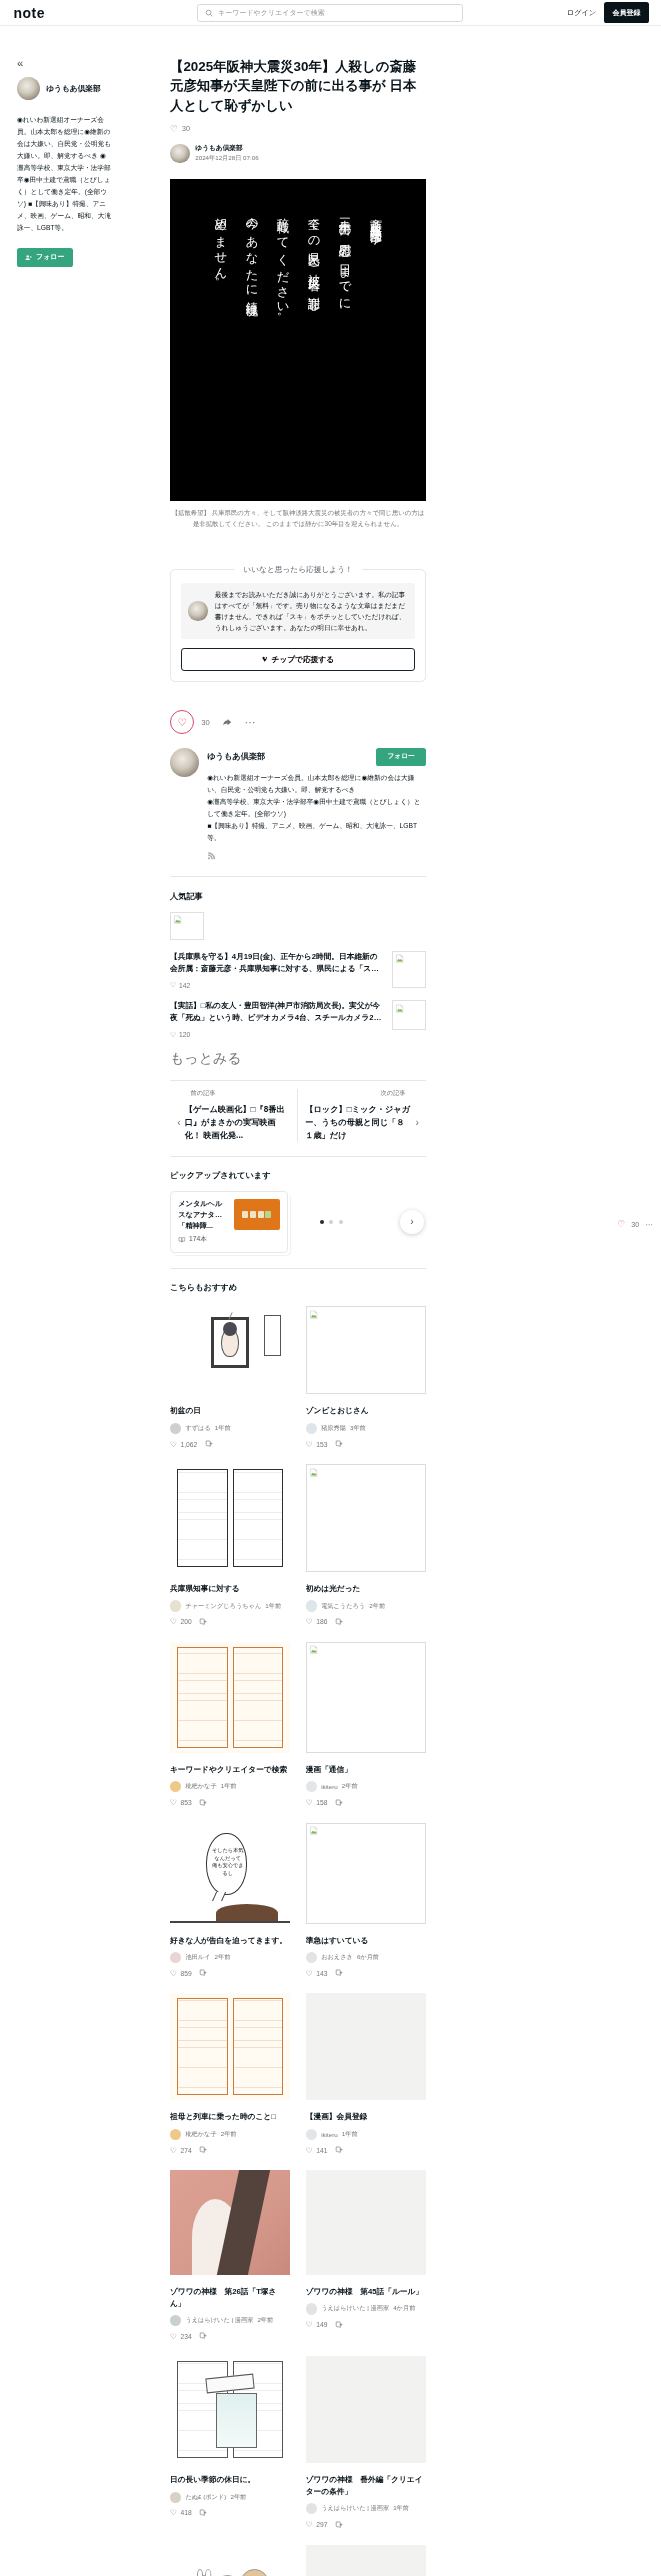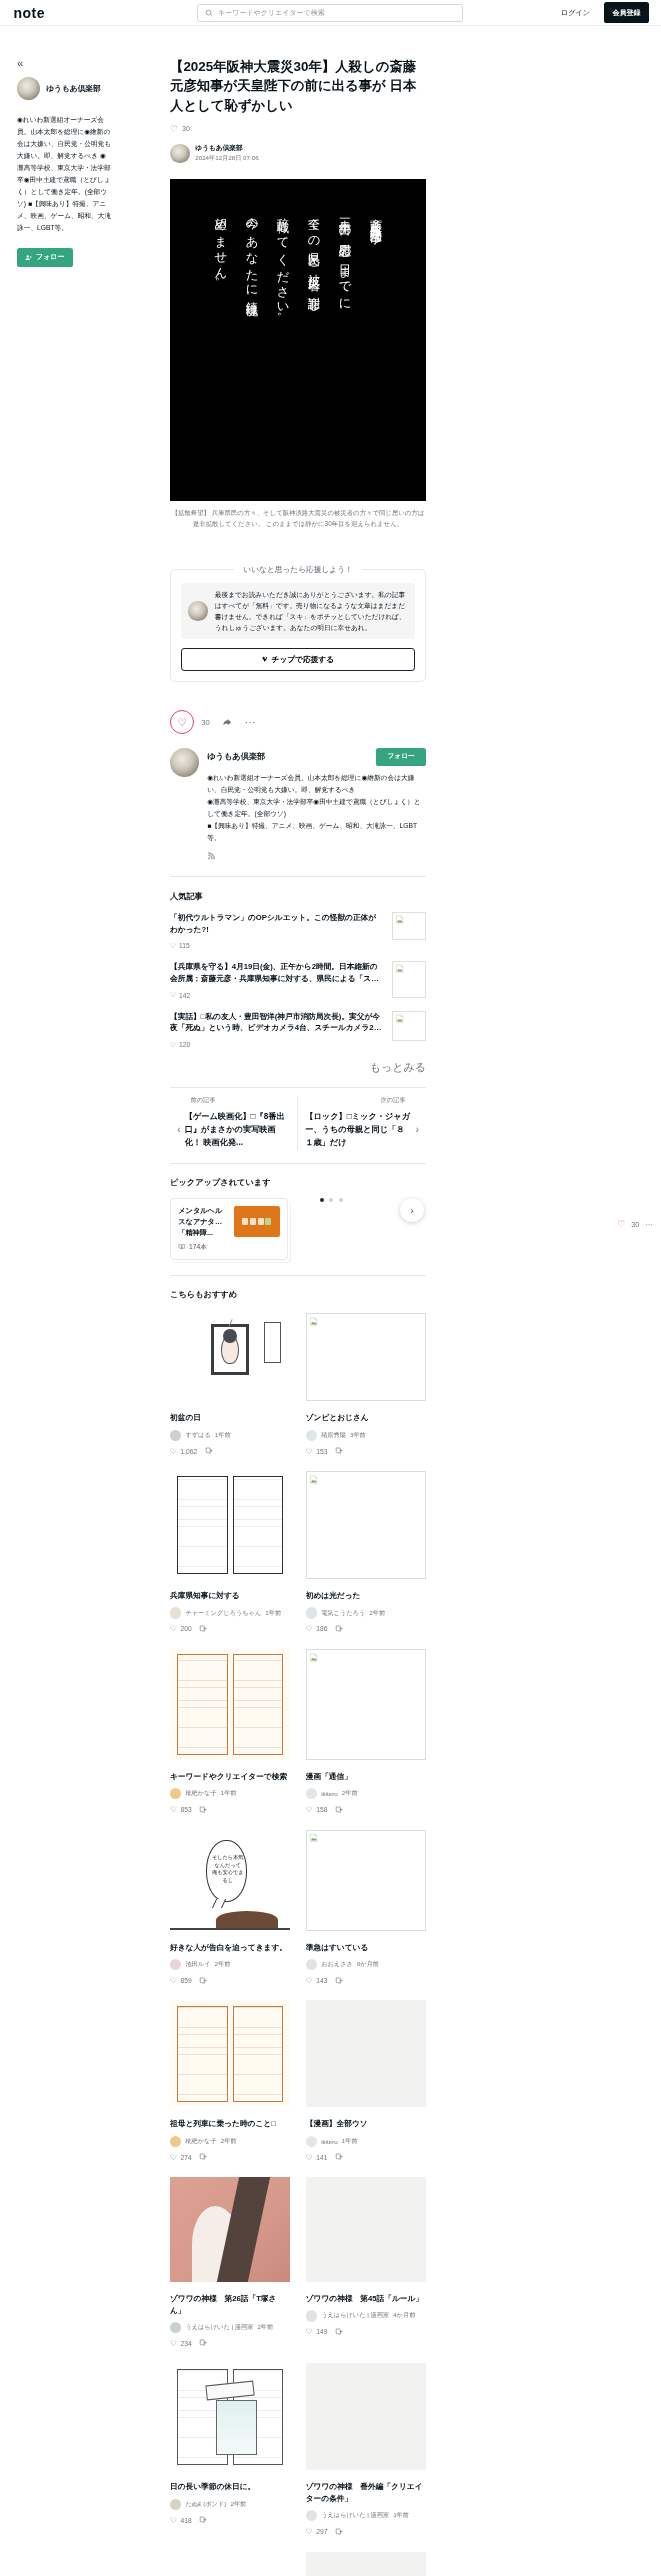--- a/index.html
+++ b/index.html
@@ -3,21 +3,21 @@
 <meta charset="utf-8">
 <style>
   * { box-sizing: border-box; margin: 0; padding: 0; }
   body { font-family: "Liberation Sans", "DejaVu Sans", sans-serif; color:#08131a; background:#fff; }
   .page { width:662px; height:3091px; position:relative; background:#fff; overflow:hidden; margin:0 auto; }
 
   
   .hdr { height:26px; border-bottom:0.5px solid #ececec; display:flex; align-items:center; padding:0 13.4px; position:relative; }
   .logo { font-size:14px; font-weight:800; letter-spacing:0.5px; cursor:pointer; }
   .search { position:absolute; left:197px; top:3.6px; width:266px; height:18.5px; border:0.5px solid #d9d9d9; border-radius:2.6px; display:flex; align-items:center; gap:5.2px; padding:0 6.7px; color:#9b9b9b; font-size:7px; background:#fff; }
-  .hright { margin-left:auto; display:flex; align-items:center; gap:14px; }
+  .hright { margin-left:auto; display:flex; align-items:center; gap:8px; }
   .login { font-size:7.2px; color:#08131a; cursor:pointer; }
   .signup { background:#08131a; color:#fff; border:none; border-radius:2.6px; font-size:7px; font-weight:bold; padding:5.2px 8.2px; cursor:pointer; }
 
   
   .content { display:flex; padding:31px 0 0 17px; }
   .sidebar { width:95px; flex-shrink:0; }
   .main { width:256px; margin-left:58px; }
 
   .avatar { border-radius:50%; background:radial-gradient(circle at 42% 38%, #efece6 0%, #cfc8bb 40%, #9a9184 72%, #716a5e 100%); flex-shrink:0; }
 
@@ -71,36 +71,36 @@
   .ac-bio { font-size:6.7px; line-height:1.8; margin-top:6.2px; }
   .rss { margin-top:7.2px; }
 
   
   .sec-h { font-size:8.2px; font-weight:bold; margin-top:13.4px; margin-bottom:10.3px; }
   .pop-item { display:flex; gap:8.2px; margin-bottom:11.3px; cursor:pointer; }
   .pop-text { flex:1; }
   .pop-title { font-size:7.7px; font-weight:bold; line-height:1.55; }
   .pop-likes { display:flex; align-items:center; gap:3.1px; color:#757575; font-size:6.7px; margin-top:6.2px; }
   .pop-thumb { width:34px; border:0.5px solid #dfdfdf; flex-shrink:0; padding:2.1px; background:#fff; }
-  .more { text-align:right; color:#757575; font-size:11px; margin:2.1px 0 12.4px; cursor:pointer; }
+  .more { text-align:left; color:#757575; font-size:14px; margin:2.1px 0 12.4px; cursor:pointer; }
   .divider { height:0.5px; background:#e6e6e6; }
 
   
   .nav { display:grid; grid-template-columns:1fr 1fr; padding:8.2px 0 13.4px; }
   .nav-col { padding:0 7.2px; cursor:pointer; }
   .nav-col.prev { border-right:0.5px solid #e6e6e6; }
   .nav-label { font-size:6.2px; color:#757575; margin-bottom:5.2px; }
   .nav-col.prev .nav-label { padding-left:13.4px; }
   .nav-col.next .nav-label { text-align:right; padding-right:13.4px; }
   .nav-body { display:flex; align-items:center; gap:4.1px; }
   .chev { color:#757575; font-size:10.3px; }
   .nav-title { flex:1; font-size:8.2px; font-weight:bold; line-height:1.6; text-align:left; }
 
   
-  .pickup-row { display:flex; margin:8.2px 0 0; }
+  .pickup-row { display:flex; align-items:center; margin:8.2px 0 0; }
   .pickup-card { width:118px; background:#fff; border:0.5px solid #e7e7e7; border-radius:4.1px; padding:7.2px; box-shadow:2.1px 2.1px 0 0 #fff, 2.6px 2.6px 0 0 #e4e4e4; cursor:pointer; }
   .pk-top { display:flex; gap:5.2px; }
   .pk-title { flex:1; font-size:7.2px; font-weight:bold; line-height:1.5; }
   .pk-img { width:46px; height:31px; background:#e0761a; border-radius:2.1px; flex-shrink:0; display:flex; align-items:center; justify-content:center; gap:1.5px; }
   .die { width:6.2px; height:7.2px; background:#efe3c8; border-radius:1px; }
   .die.g { background:#b5d98a; }
   .pk-cnt { display:flex; align-items:center; gap:3.1px; color:#555; font-size:6.7px; margin-top:5.2px; }
   .car-dots { display:flex; gap:5.2px; margin-left:32px; }
   .car-dots i { width:4.1px; height:4.1px; border-radius:50%; background:#cfcfcf; }
   .car-dots i.on { background:#2b2b2b; }
@@ -267,27 +267,20 @@
                 <path d="M3 9a12 12 0 0 1 12 12h-4a8 8 0 0 0-8-8z"></path>
                 <path d="M3 3a18 18 0 0 1 18 18h-4A14 14 0 0 0 3 7z"></path>
               </svg>
           </div>
         </div>
       </section>
 
       <h2 class="sec-h">人気記事</h2>
 
       <div class="pop-item">
-        <div class="pop-text">
-          <div class="pop-title ellip2">「初代ウルトラマン」のOPシルエット。この怪獣の正体がわかった?!</div>
-          <div class="pop-likes">
-              <span>♡</span>
-              <span>115</span>
-            </div>
-        </div>
         <div class="pop-thumb" style="height:28px">
           <svg width="9.3" height="9.3" viewBox="0 0 20 20">
               <path d="M3 2h10l4 4v12H3z" fill="#fff" stroke="#b9c0c7"></path>
               <path d="M13 2v4h4" fill="#e8eef3" stroke="#b9c0c7"></path>
               <path d="M5 14l3-4 2.5 3 2-2.5L16 14v2H5z" fill="#7ab648"></path>
             </svg>
         </div>
       </div>
 
       <div class="pop-item">
@@ -579,21 +572,21 @@
             <span>274</span>
             <svg width="7.7" height="7.7" viewBox="0 0 16 16" fill="none" stroke="#757575" stroke-width="1.3">
                 <path d="M2.5 2h6.5a2 2 0 0 1 2 2v9.5L8.5 12H4.5a2 2 0 0 1-2-2z"></path>
                 <path d="M12.8 5v5M10.3 7.5h5"></path>
               </svg>
           </div>
         </article>
 
         <article class="card">
           <div class="thumb t-gray" style="height:107px"></div>
-          <h3 class="card-title ellip2">【漫画】全部ウソ</h3>
+          <h3 class="card-title ellip2">【漫画】会員登録</h3>
           <div class="card-author">
             <span class="mini-avatar" style="background:#e3e6e8"></span>
             <span>ikiteru</span>
             <span>1年前</span>
           </div>
           <div class="card-stats">
             <span class="h">♡</span>
             <span>141</span>
             <svg width="7.7" height="7.7" viewBox="0 0 16 16" fill="none" stroke="#757575" stroke-width="1.3">
                 <path d="M2.5 2h6.5a2 2 0 0 1 2 2v9.5L8.5 12H4.5a2 2 0 0 1-2-2z"></path>

